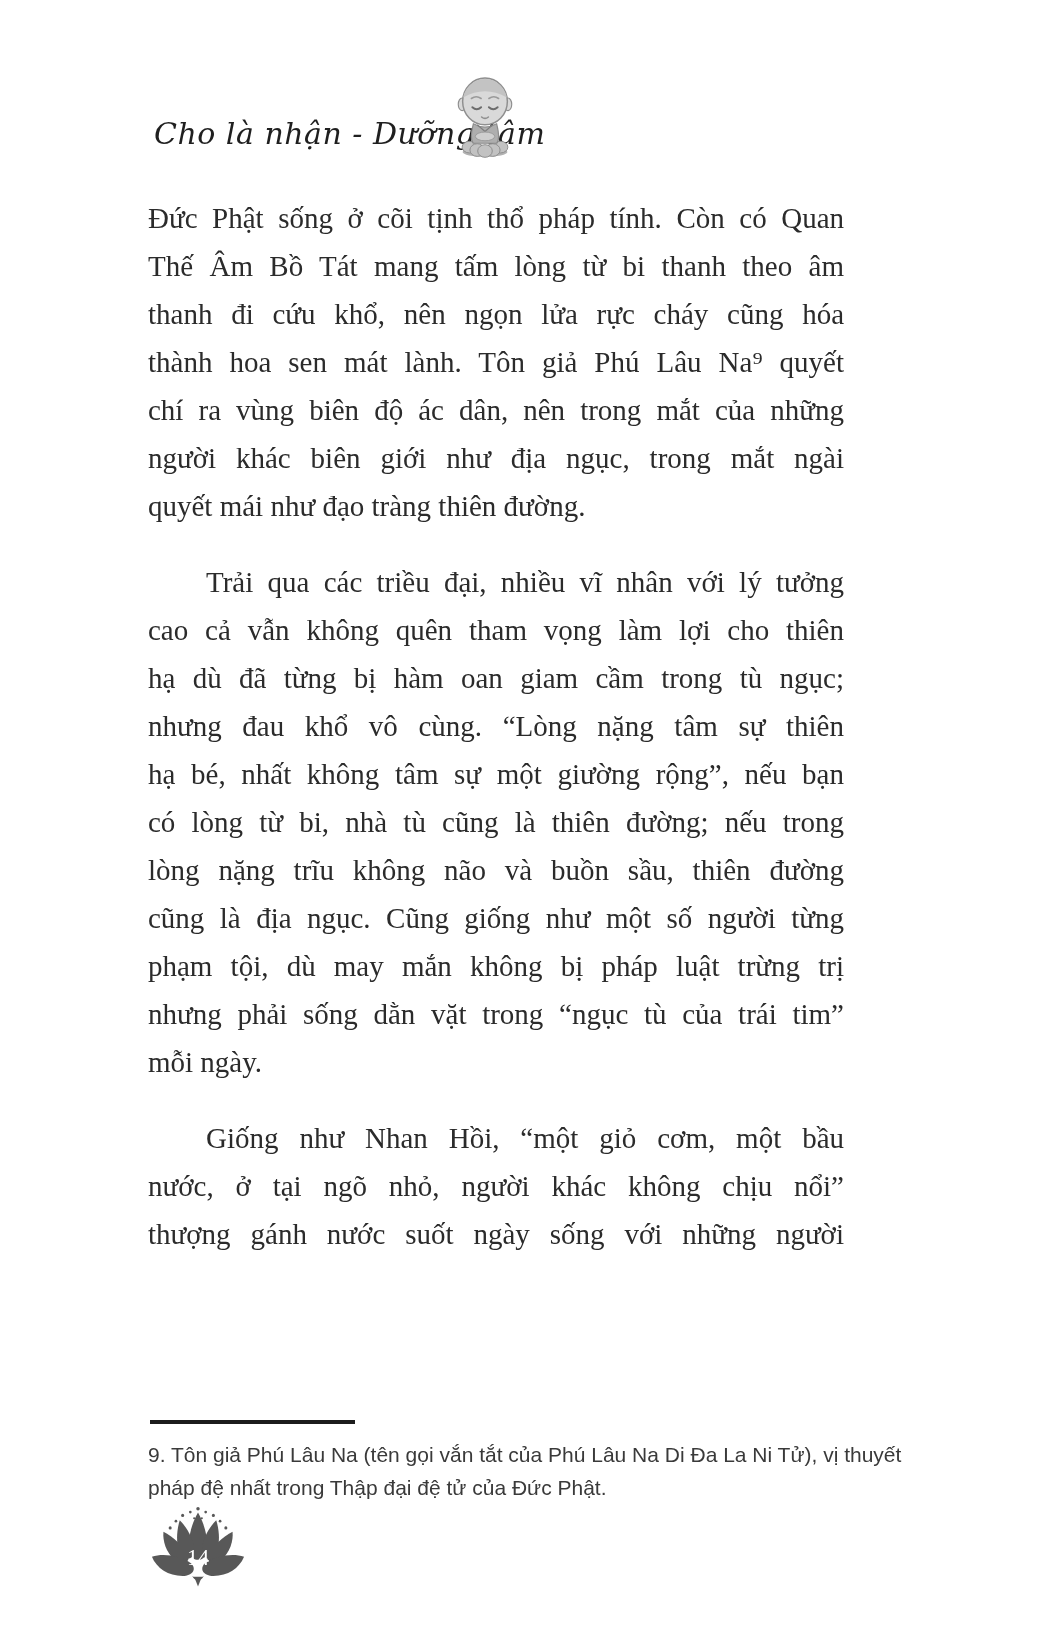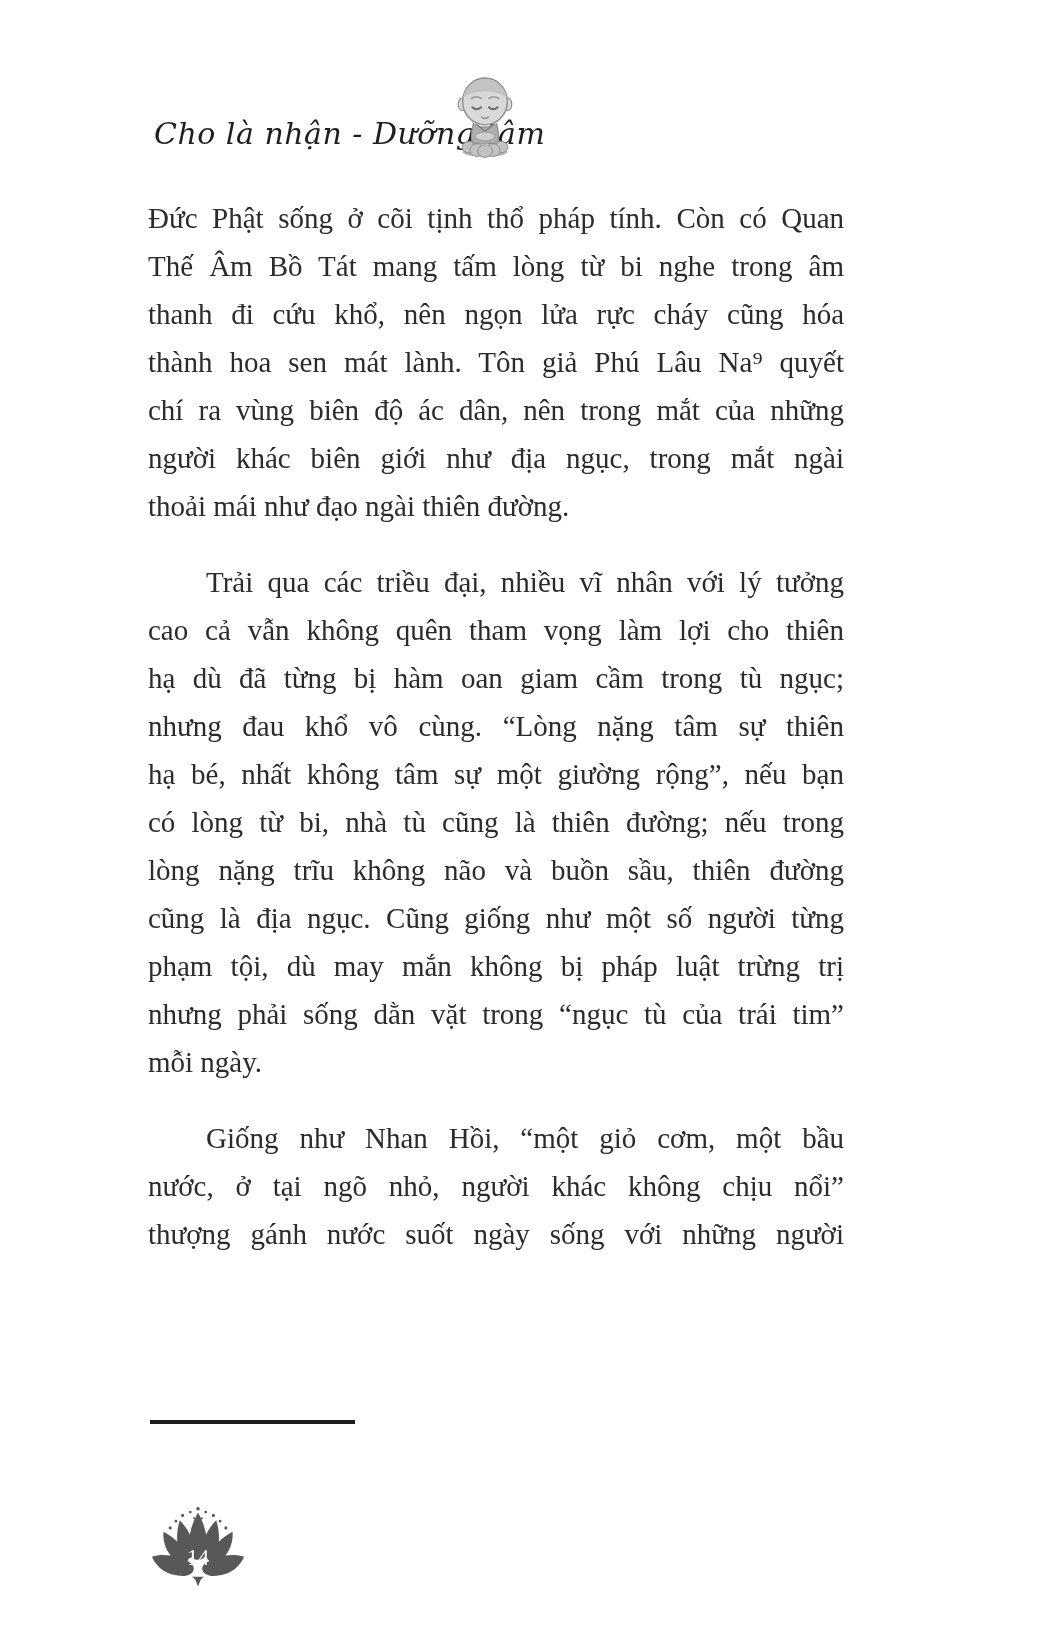--- a/index.html
+++ b/index.html
@@ -66,26 +66,26 @@
       <path d="M40 24 Q45 20.5 50 24" fill="none" stroke="#9a9a9a" stroke-width="1.6" stroke-linecap="round"></path>
       <path d="M23 33 Q27.5 37 32 33" fill="none" stroke="#6c6c6c" stroke-width="2" stroke-linecap="round"></path>
       <path d="M40 33 Q44.5 37 49 33" fill="none" stroke="#6c6c6c" stroke-width="2" stroke-linecap="round"></path>
       <path d="M32.5 43 Q36 46 39.5 43" fill="none" stroke="#8f8f8f" stroke-width="1.6" stroke-linecap="round"></path>
     </g>
   </svg>
 
   <div class="body-text">
       <div class="paragraph">
         <div class="line">Đức Phật sống ở cõi tịnh thổ pháp tính. Còn có Quan</div>
-        <div class="line">Thế Âm Bồ Tát mang tấm lòng từ bi nghe trong âm</div>
+        <div class="line">Thế Âm Bồ Tát mang tấm lòng từ bi thanh theo âm</div>
         <div class="line">thanh đi cứu khổ, nên ngọn lửa rực cháy cũng hóa</div>
         <div class="line">thành hoa sen mát lành. Tôn giả Phú Lâu Na⁹ quyết</div>
         <div class="line">chí ra vùng biên độ ác dân, nên trong mắt của những</div>
         <div class="line">người khác biên giới như địa ngục, trong mắt ngài</div>
-        <div class="line last">thoải mái như đạo ngài thiên đường.</div>
+        <div class="line last">quyết mái như đạo tràng thiên đường.</div>
       </div>
       <div class="paragraph">
         <div class="line indent">Trải qua các triều đại, nhiều vĩ nhân với lý tưởng</div>
         <div class="line">cao cả vẫn không quên tham vọng làm lợi cho thiên</div>
         <div class="line">hạ dù đã từng bị hàm oan giam cầm trong tù ngục;</div>
         <div class="line">nhưng đau khổ vô cùng. “Lòng nặng tâm sự thiên</div>
         <div class="line">hạ bé, nhất không tâm sự một giường rộng”, nếu bạn</div>
         <div class="line">có lòng từ bi, nhà tù cũng là thiên đường; nếu trong</div>
         <div class="line">lòng nặng trĩu không não và buồn sầu, thiên đường</div>
         <div class="line">cũng là địa ngục. Cũng giống như một số người từng</div>
@@ -94,20 +94,24 @@
         <div class="line last">mỗi ngày.</div>
       </div>
       <div class="paragraph">
         <div class="line indent">Giống như Nhan Hồi, “một giỏ cơm, một bầu</div>
         <div class="line">nước, ở tại ngõ nhỏ, người khác không chịu nổi”</div>
         <div class="line">thượng gánh nước suốt ngày sống với những người</div>
       </div>
     </div>
 
   <div class="footnote-rule"></div>
+  <div class="footnote">
+      <div class="fn-line">9. Tôn giả Phú Lâu Na (tên gọi vắn tắt của Phú Lâu Na Di Đa La Ni Tử), vị thuyết</div>
+      <div class="fn-line last">pháp đệ nhất trong Thập đại đệ tử của Đức Phật.</div>
+    </div>
 
   <svg class="footer-lotus" width="96" height="86" viewBox="0 0 100 88" xmlns="http://www.w3.org/2000/svg">
     <g fill="#585858">
       <circle cx="50" cy="2" r="1.8"></circle>
       <circle cx="42" cy="5.5" r="1.4"></circle>
         <circle cx="58" cy="5.5" r="1.4"></circle>
       <circle cx="34" cy="9" r="1.6"></circle>
         <circle cx="66" cy="9" r="1.6"></circle>
       <circle cx="46" cy="12" r="1.1"></circle>
         <circle cx="54" cy="12" r="1.1"></circle>

